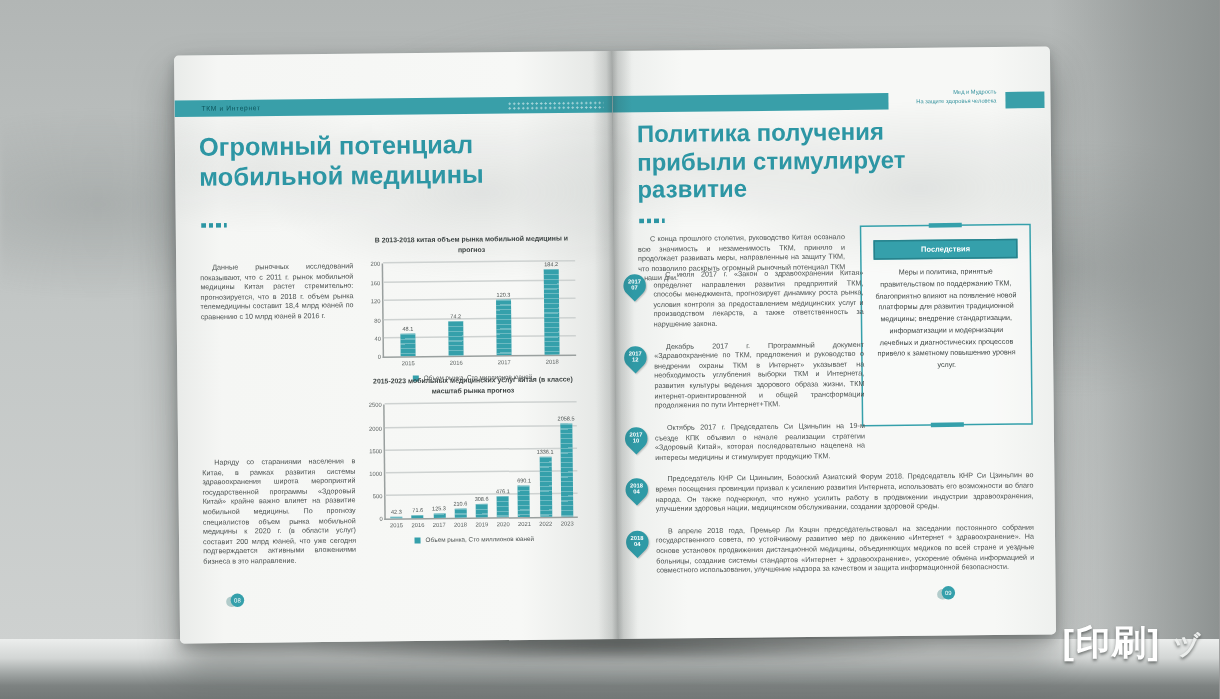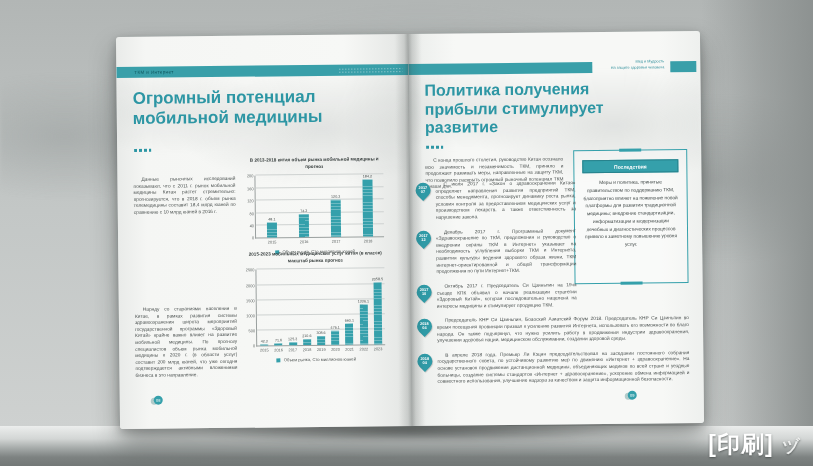--- a/index.html
+++ b/index.html
@@ -90,21 +90,21 @@
   .pin{width:15px;height:15px;flex:0 0 15px;border-radius:50% 50% 50% 0;
     transform:rotate(-45deg);background:#2f9aa6;display:flex;align-items:center;justify-content:center;
     margin-top:1px;box-shadow:0 1px 1px rgba(0,0,0,.2);}
   .pin-label{transform:rotate(45deg);color:#fff;font-size:3.9px;font-weight:bold;text-align:center;line-height:1.15;}
 
   .pn{position:absolute;bottom:24px;width:9px;height:9px;border-radius:50%;background:#35a0ab;
     color:#fff;font-size:4px;display:flex;align-items:center;justify-content:center;
     box-shadow:-4px 1px 0 -1px rgba(110,160,160,.5);}
   .pn-left{left:34px;} .pn-right{left:216px;}
 
-  .watermark{position:absolute;right:12px;bottom:6px;display:flex;align-items:baseline;gap:9px;
+  .watermark{position:absolute;right:12px;bottom:22px;display:flex;align-items:baseline;gap:9px;
     color:#fff;font-weight:bold;letter-spacing:1px;text-shadow:0 1px 2px rgba(55,60,59,.65);}
   .wm-cjk{font-size:23px;} .wm-domain{font-size:26px;} .wm-glyph{font-size:17px;color:#eceeed;}
 </style>
 </head>
 <body>
 
 <div class="scene">
   <div class="mural"></div>
   <div class="bg-right"></div>
   <div class="floor"></div>

